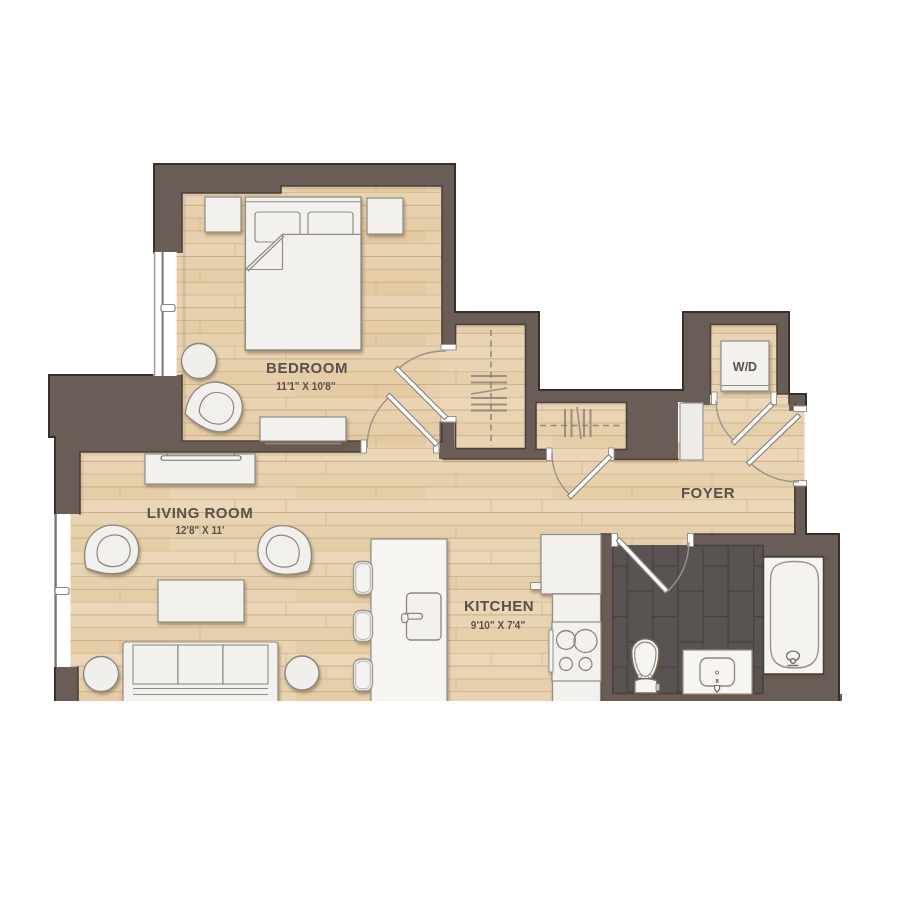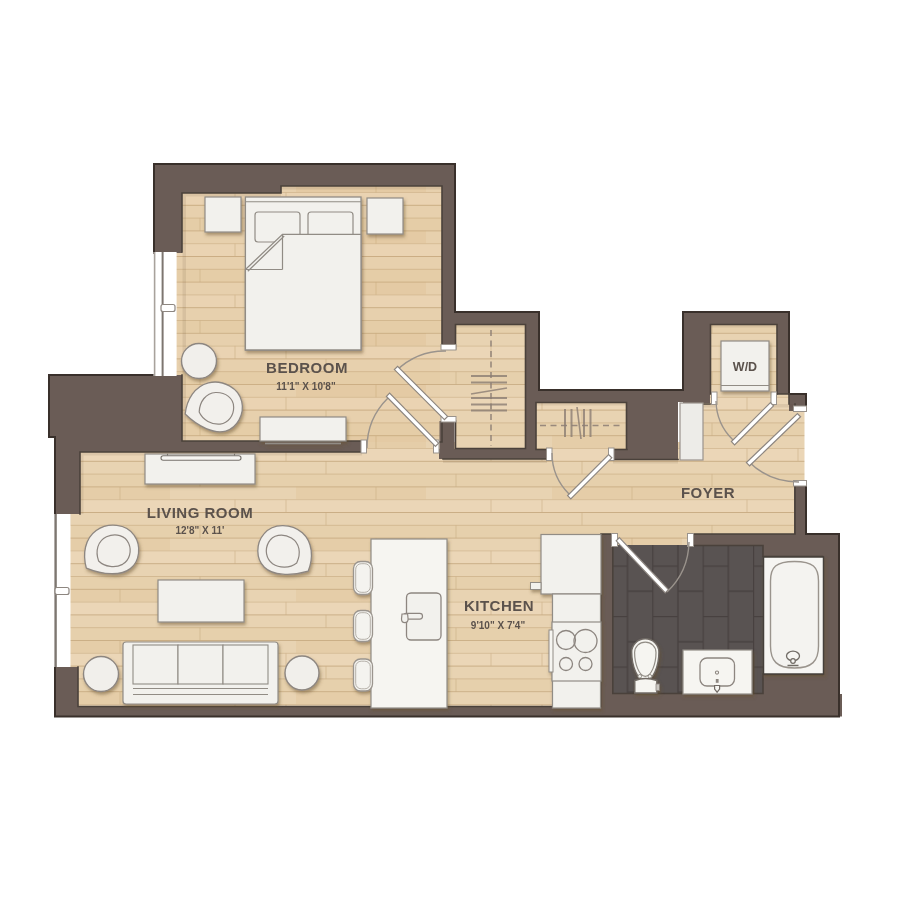--- a/index.html
+++ b/index.html
@@ -1,16 +1,16 @@
 <!DOCTYPE html>
 <html><head>
 <meta charset="utf-8">
 <style>
 html,body{margin:0;padding:0;background:#ffffff;}
-#plan{width:900px;height:900px;position:relative;font-family:"Liberation Sans",sans-serif;}
+#plan{width:900px;height:701px;position:relative;font-family:"Liberation Sans",sans-serif;}
 text{font-family:"Liberation Sans",sans-serif;fill:#5b524c;}
 .lbl{font-size:15px;letter-spacing:0.5px;font-weight:bold;}
 .dim{font-size:10px;letter-spacing:0px;font-weight:bold;}
 </style>
 </head>
 <body>
 <div id="plan">
 <svg width="900" height="900" viewBox="0 0 900 900">
 <defs>
 <pattern id="wood" width="256" height="51.2" patternUnits="userSpaceOnUse">

